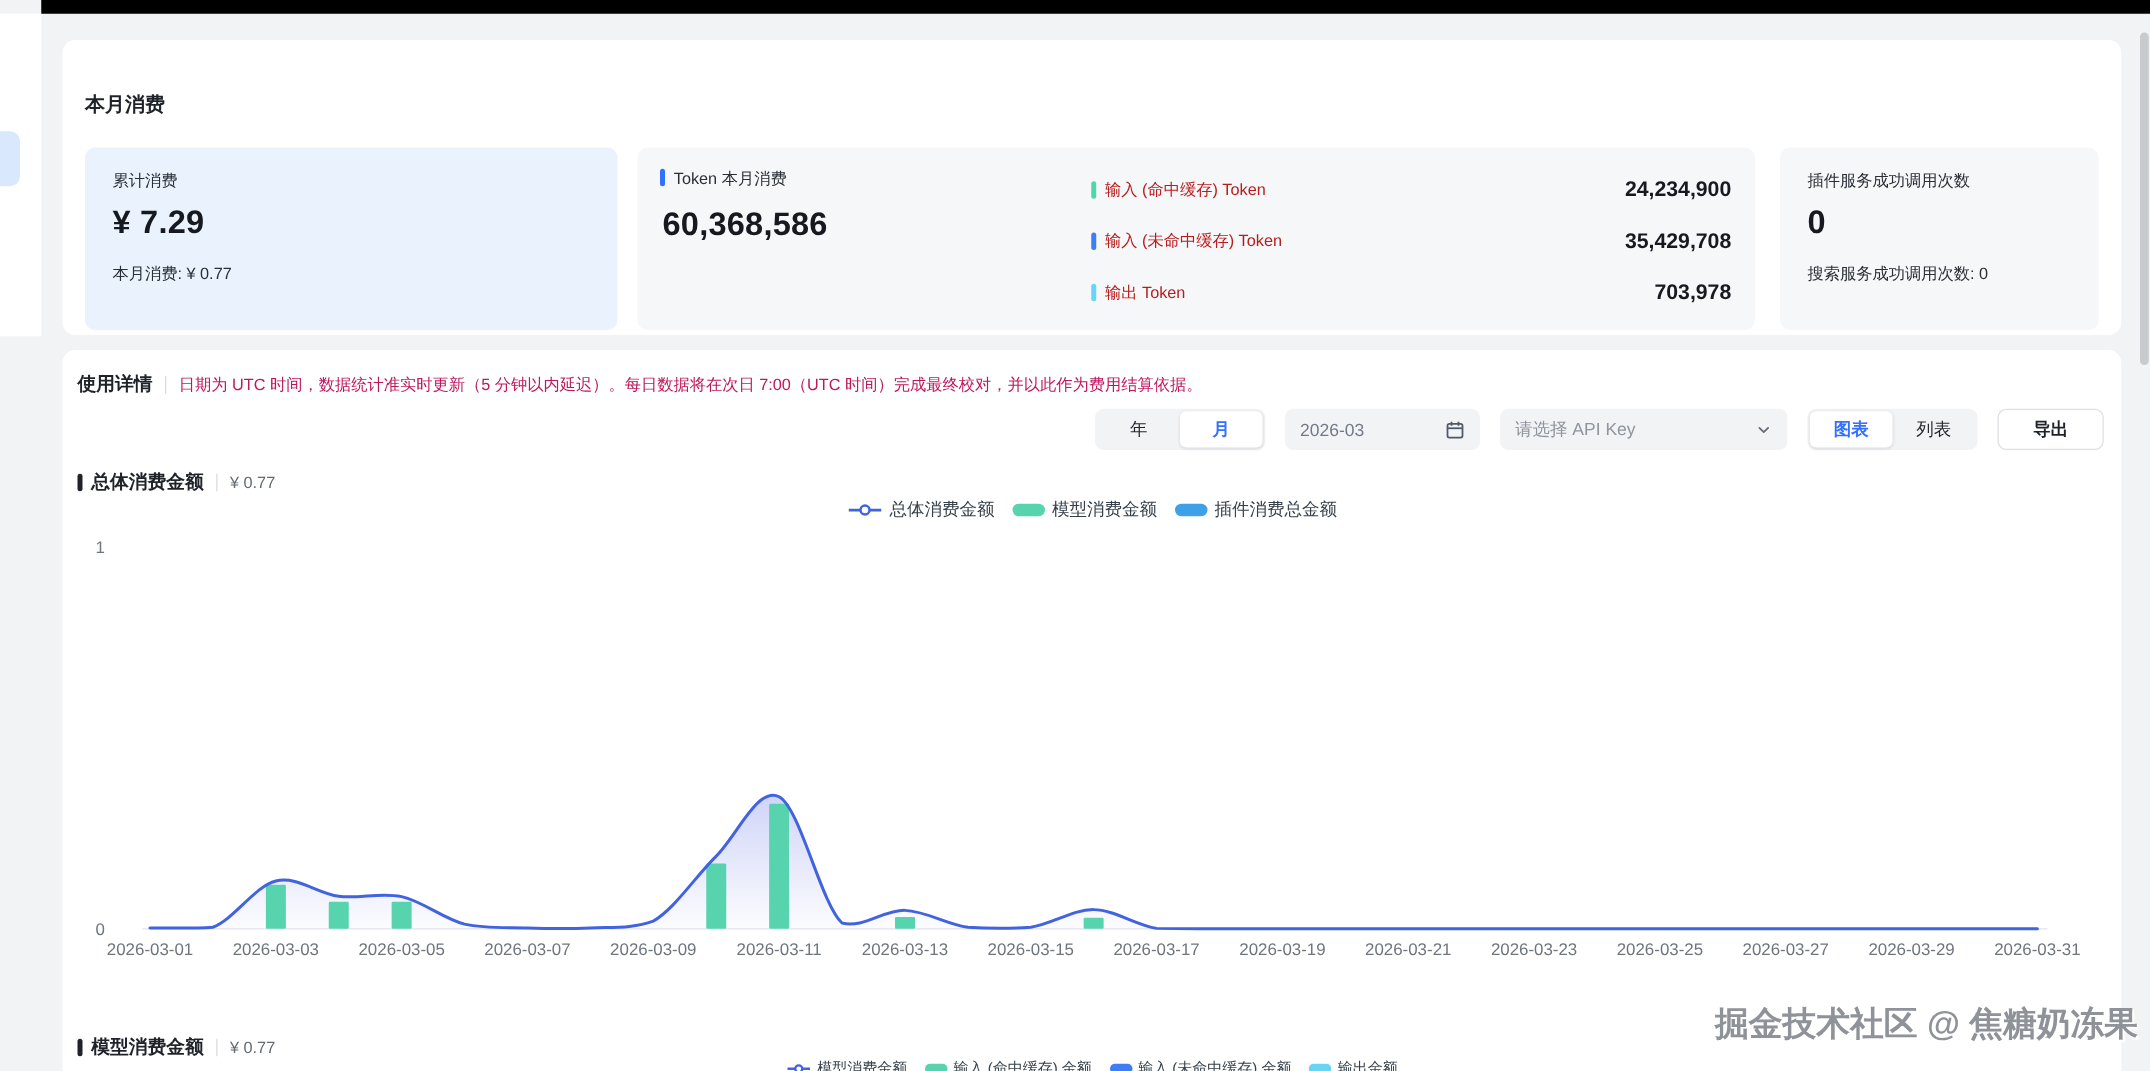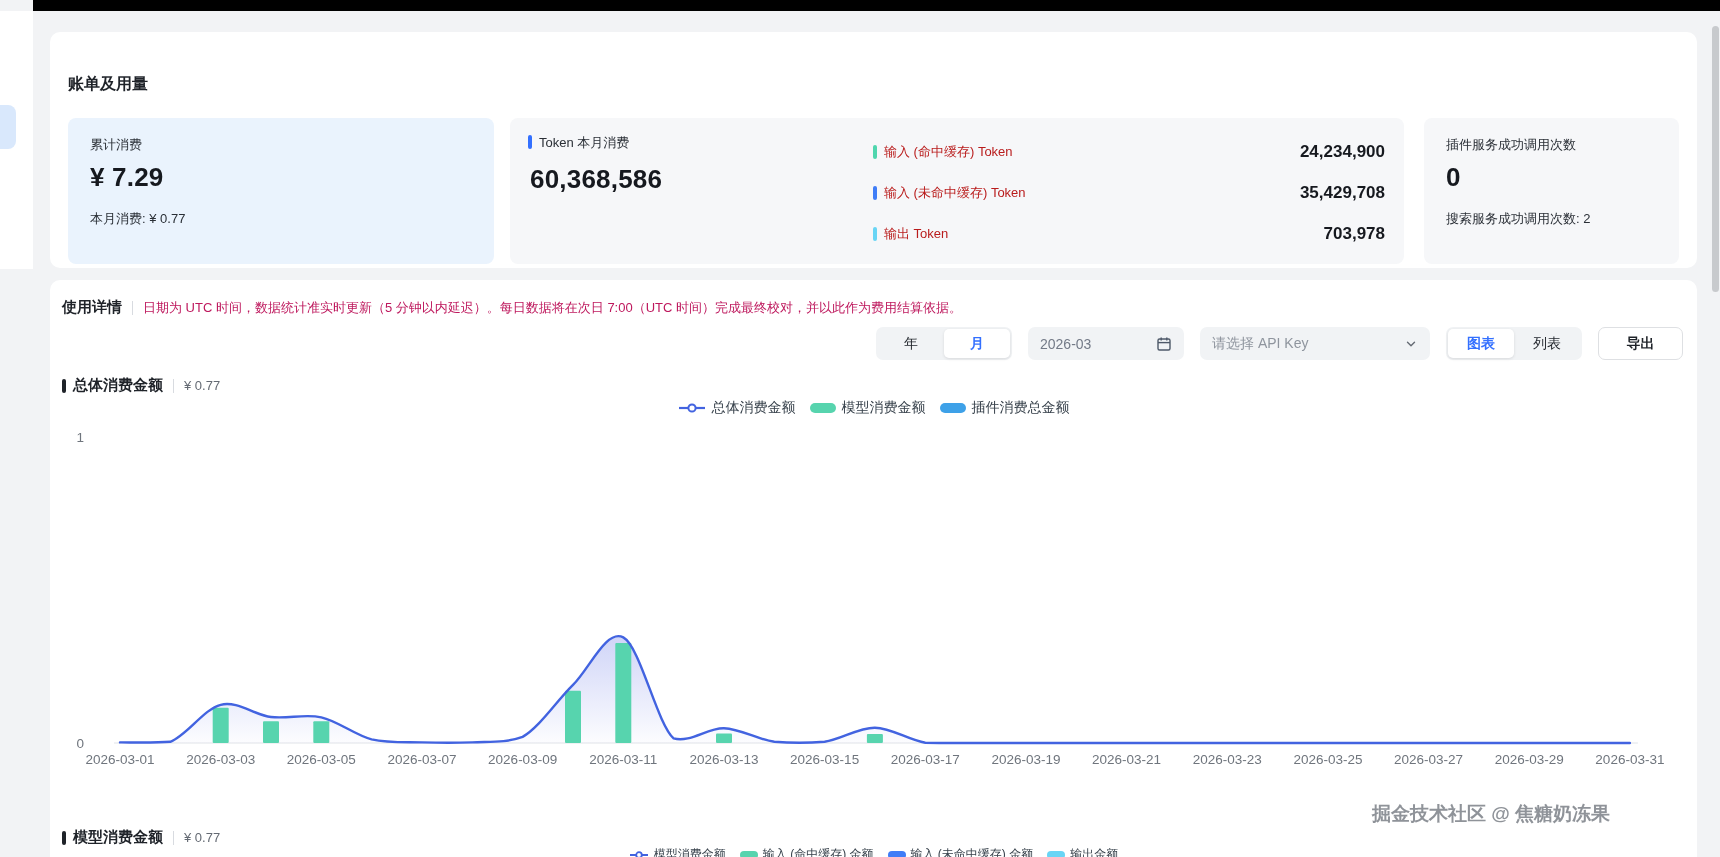--- a/index.html
+++ b/index.html
@@ -83,37 +83,37 @@
   .legend-bottom{top:566px;}
   .lg-item{display:flex;align-items:center;gap:6px;font-size:14px;color:#36404a;cursor:pointer;}
   .legend-bottom .lg-item{font-size:12px;gap:5px;}
   .lg-pill{display:inline-block;width:26px;height:10px;border-radius:5px;}
   .legend-bottom .lg-pill{width:18px;height:8px;border-radius:4px;}
 
   .chart-wrap{position:absolute;left:10px;top:140px;width:1610px;height:360px;}
 
   .watermark{
     position:absolute;left:1372px;top:801px;width:330px;
-    font-size:19px;font-weight:700;color:#8f9399;white-space:nowrap;
+    font-size:27px;font-weight:700;color:#8f9399;white-space:nowrap;
     text-shadow:1px 1px 0 #ffffff,2px 2px 1px rgba(255,255,255,.7);
   }
   svg text{font-family:"Liberation Sans","DejaVu Sans",sans-serif;}
 </style>
 </head>
 <body>
 
 <div class="stage">
 
   <div class="topbar"></div>
   <div class="left-sliver">
     <div class="side-pill"></div>
   </div>
 
   <section class="panel panel1">
-    <div class="p-title">账单及用量</div>
+    <div class="p-title">本月消费</div>
     <div class="cards">
 
       <div class="card card-blue">
         <div class="card-label">累计消费</div>
         <div class="big-val">¥ 7.29</div>
         <div class="sub-label">本月消费: ¥ 0.77</div>
       </div>
 
       <div class="card card-gray card-token">
         <div class="t-label">
@@ -141,21 +141,21 @@
                 <span>输出 Token</span>
               </span>
             <span class="val">703,978</span>
           </div>
         </div>
       </div>
 
       <div class="card card-gray card-plugin">
         <div class="card-label">插件服务成功调用次数</div>
         <div class="big-val">0</div>
-        <div class="sub-label">搜索服务成功调用次数: 2</div>
+        <div class="sub-label">搜索服务成功调用次数: 0</div>
       </div>
 
     </div>
   </section>
 
   <section class="panel panel2">
 
     <div class="usage-head">
       <span class="usage-title">使用详情</span>
       <span class="vdiv"></span>

